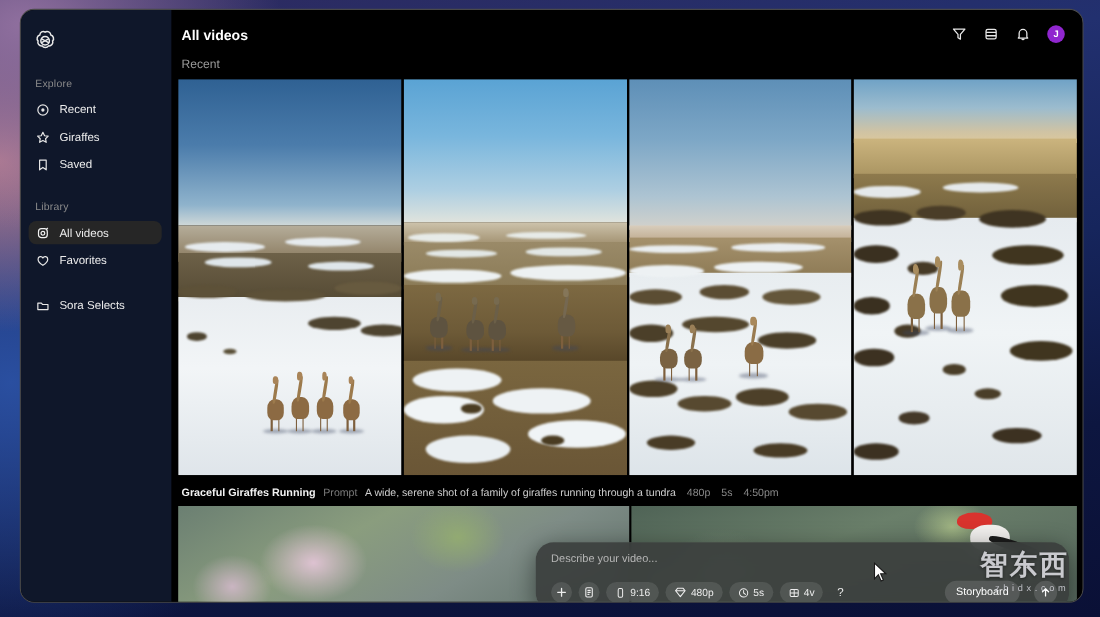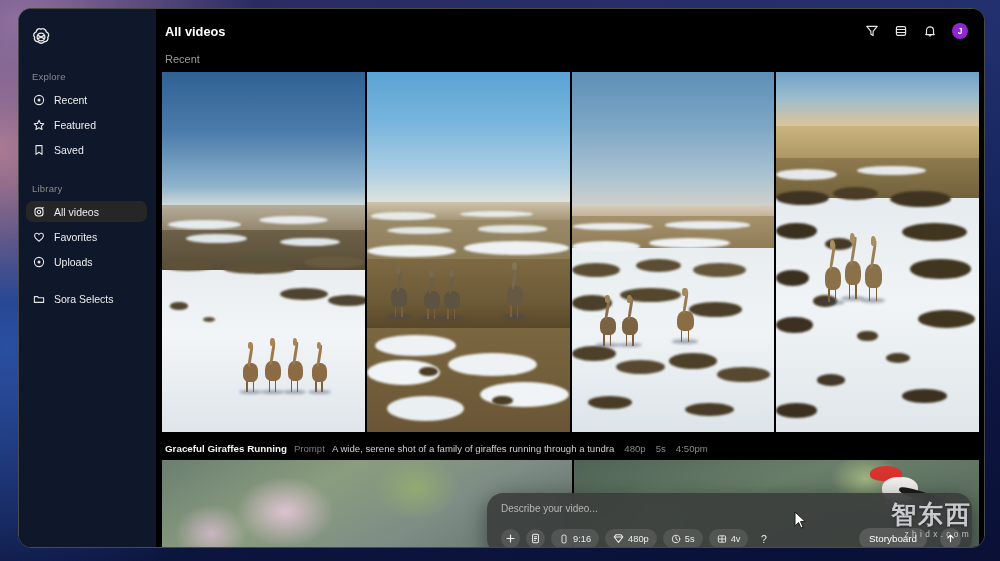--- a/index.html
+++ b/index.html
@@ -166,21 +166,21 @@
         </span>
         <span>Recent</span>
       </div>
       <div class="gap-s"></div>
       <div class="nav">
         <span class="ic">
           <svg viewBox="0 0 12 12" width="12" height="12" fill="none" stroke="#e6e6e6" stroke-width="1.1" stroke-linejoin="round">
             <path d="M6 1.3l1.5 3.1 3.3.4-2.4 2.3.6 3.3L6 8.8 3 10.4l.6-3.3L1.2 4.8l3.3-.4z"></path>
           </svg>
         </span>
-        <span>Featured</span>
+        <span>Giraffes</span>
       </div>
       <div class="gap-s"></div>
       <div class="nav">
         <span class="ic">
           <svg viewBox="0 0 12 12" width="12" height="12" fill="none" stroke="#e6e6e6" stroke-width="1.1" stroke-linejoin="round">
             <path d="M3 1.6h6v8.8L6 8.2 3 10.4z"></path>
           </svg>
         </span>
         <span>Saved</span>
       </div>
@@ -200,29 +200,20 @@
       <div class="gap-s"></div>
       <div class="nav">
         <span class="ic">
           <svg viewBox="0 0 12 12" width="12" height="12" fill="none" stroke="#e6e6e6" stroke-width="1.1" stroke-linejoin="round">
             <path d="M6 10.2S1.6 7.4 1.6 4.6A2.3 2.3 0 0 1 6 3.6a2.3 2.3 0 0 1 4.4 1c0 2.8-4.4 5.6-4.4 5.6z"></path>
           </svg>
         </span>
         <span>Favorites</span>
       </div>
       <div class="gap-s"></div>
-      <div class="nav">
-        <span class="ic">
-          <svg viewBox="0 0 12 12" width="12" height="12" fill="none" stroke="#e6e6e6" stroke-width="1.1">
-            <circle cx="6" cy="6" r="4.6"></circle>
-              <circle cx="6" cy="6" r="1.5" fill="#e6e6e6" stroke="none"></circle>
-          </svg>
-        </span>
-        <span>Uploads</span>
-      </div>
 
       <div class="gap-m"></div>
 
       <div class="gap-s"></div>
       <div class="nav">
         <span class="ic">
           <svg viewBox="0 0 12 12" width="12" height="12" fill="none" stroke="#e6e6e6" stroke-width="1.1" stroke-linejoin="round">
             <path d="M1.4 3.6h3.2l1 1.2h5v4.6H1.4z"></path>
           </svg>
         </span>

